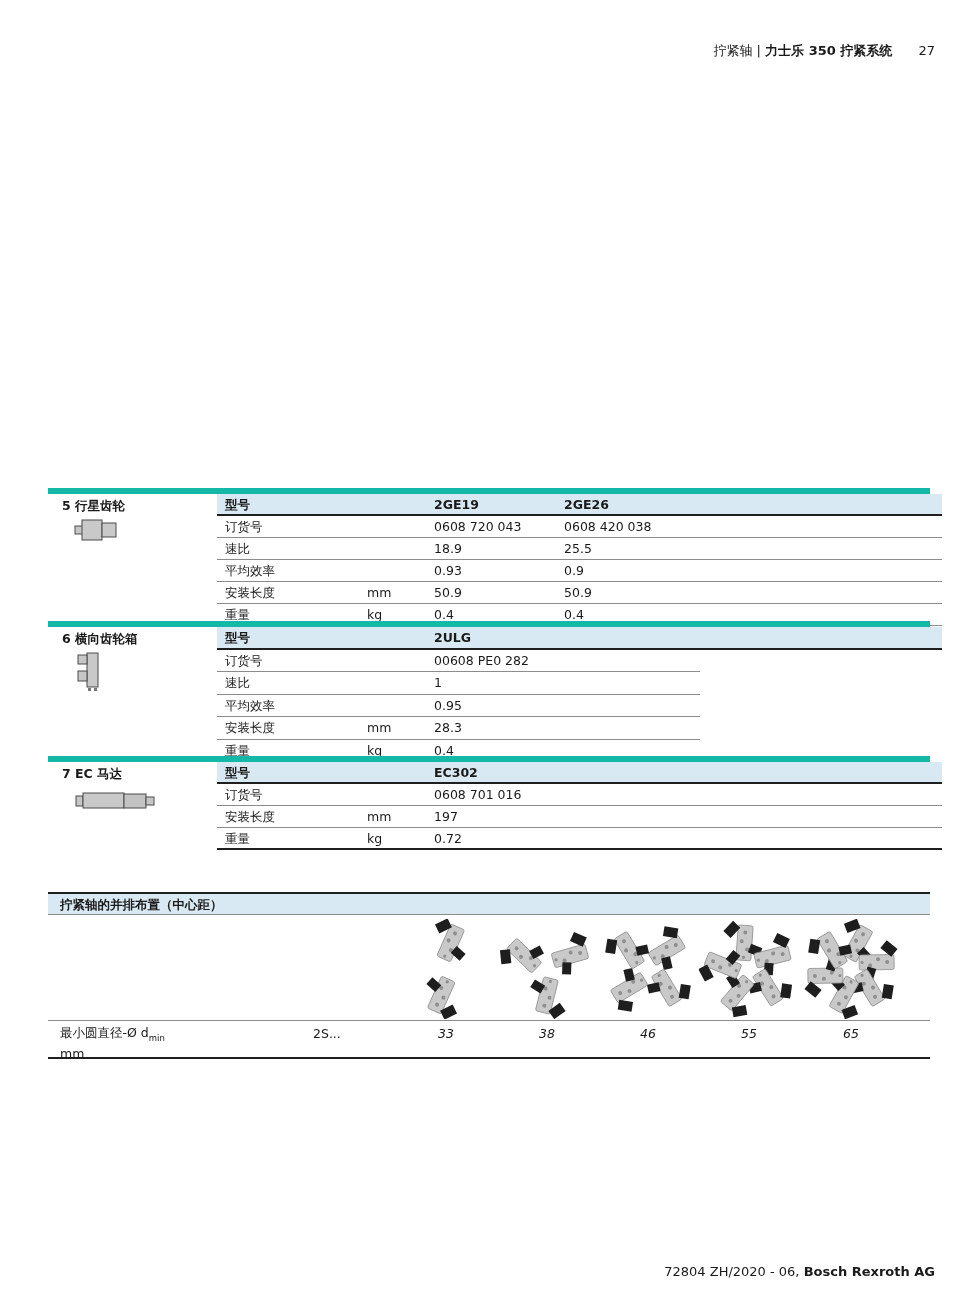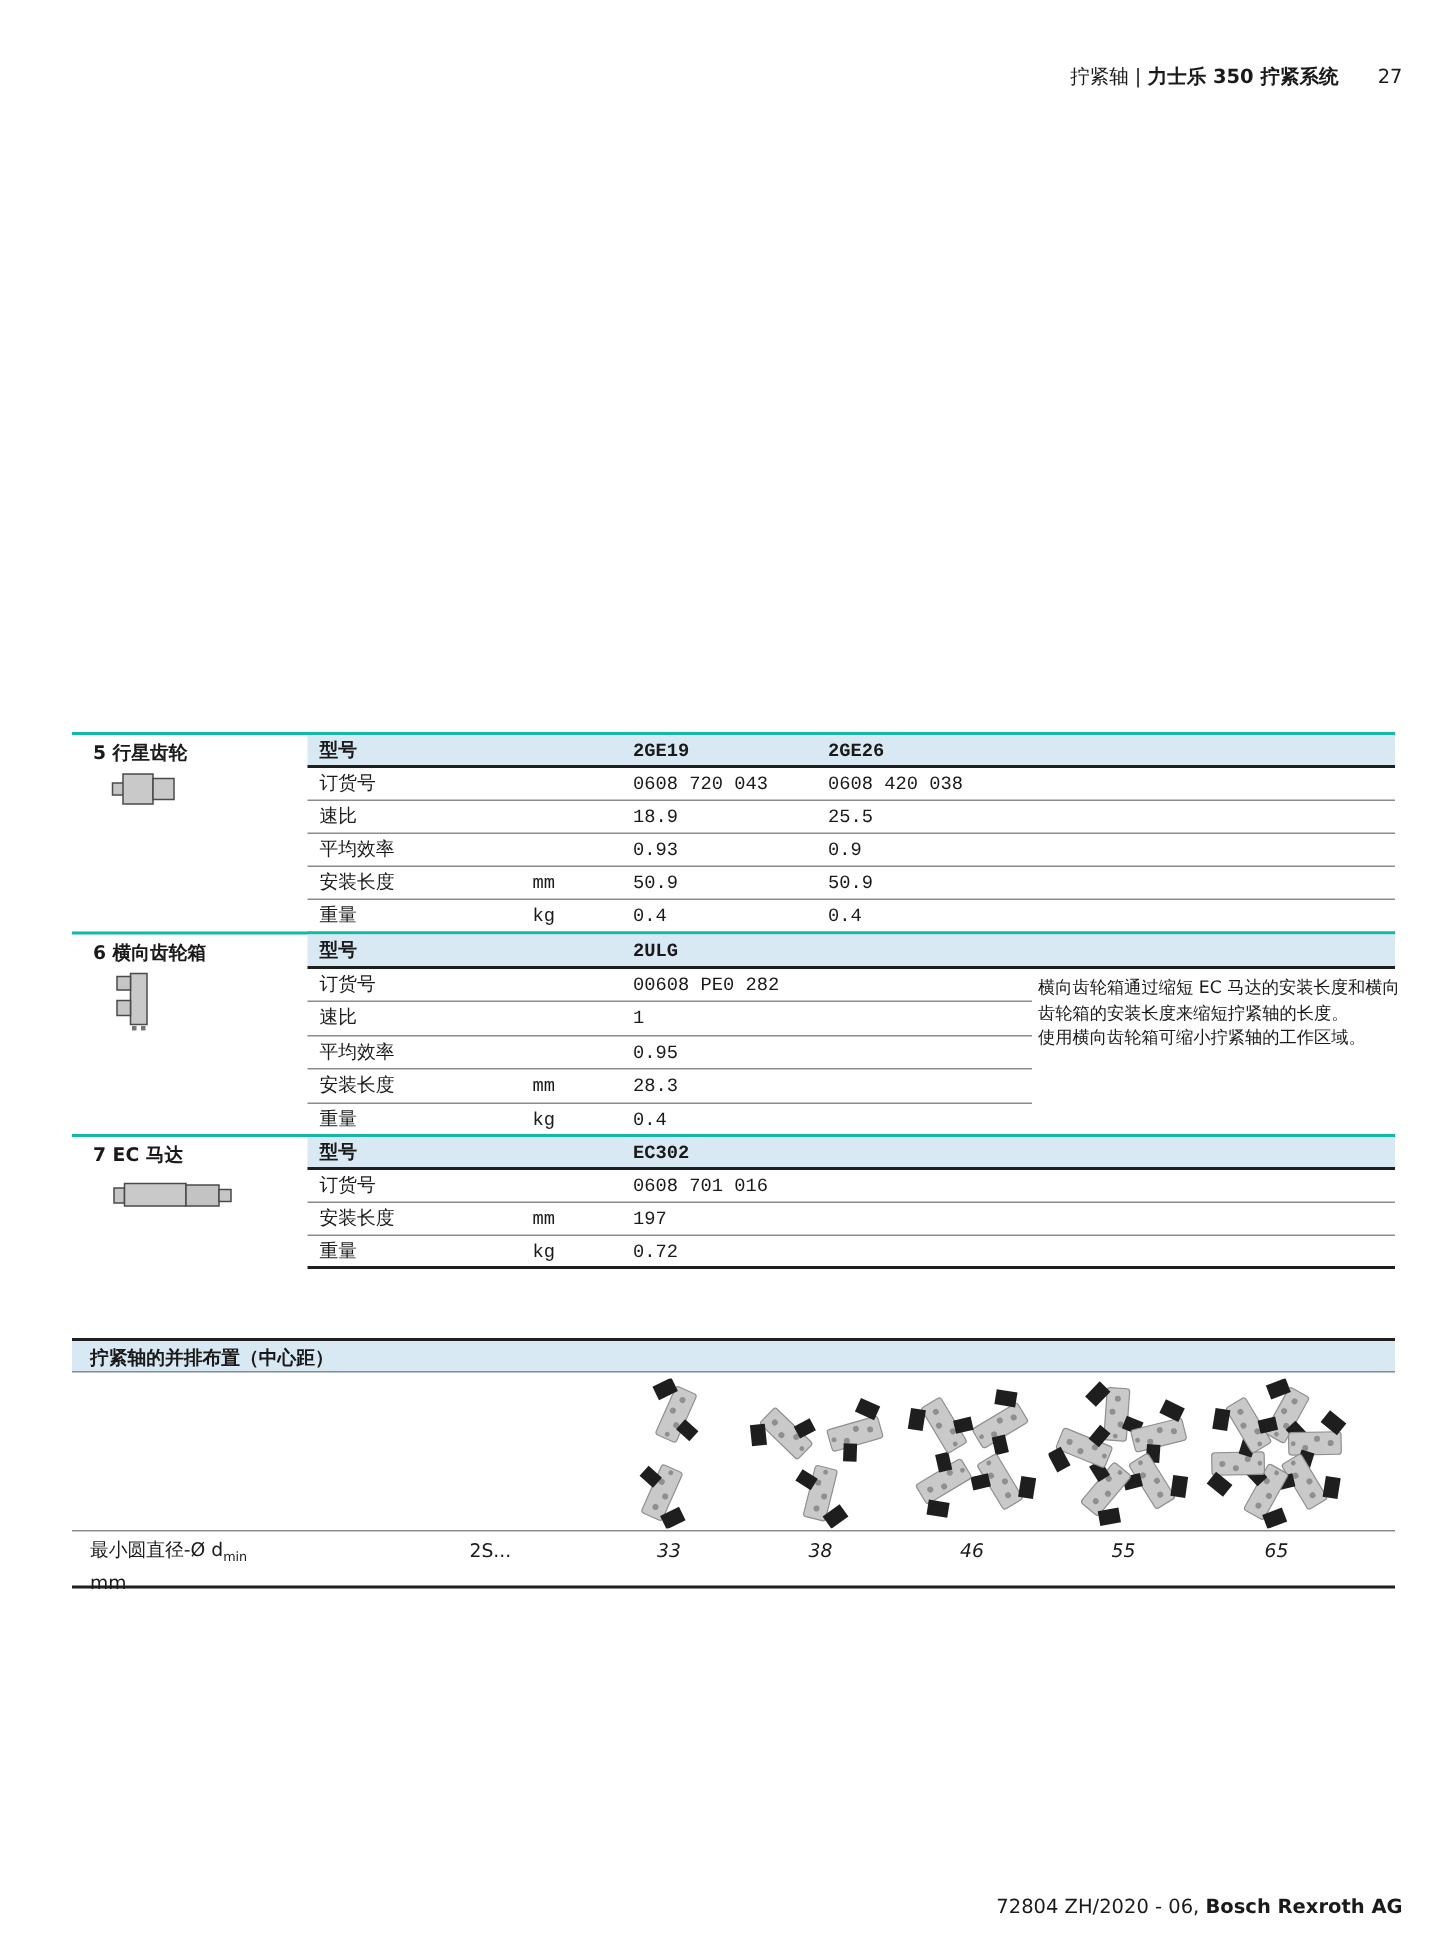--- a/index.html
+++ b/index.html
@@ -4,24 +4,24 @@
 <style>
   html,body{margin:0;padding:0;background:#ffffff;}
   .page{position:relative;width:963px;height:1291px;background:#ffffff;overflow:hidden;
         font-family:"DejaVu Sans",sans-serif;color:#1a1a1a;margin-top:11px;}
   .b{font-weight:bold;}
   
   .header{position:absolute;top:31px;right:28px;font-size:13px;white-space:nowrap;}
   .header .pagenum{margin-left:22px;}
   .footer{position:absolute;top:1253px;right:28px;font-size:13px;white-space:nowrap;}
   
-  .spec-section{position:absolute;left:48px;width:882px;border-top:2px solid #14b8a6;box-sizing:border-box;}
+  .spec-section{position:absolute;left:48px;width:882px;border-top:6px solid #14b8a6;box-sizing:border-box;}
   .sec-title{position:absolute;left:14px;top:4px;font-size:12.5px;font-weight:bold;white-space:nowrap;}
   .sec-icon{position:absolute;display:block;line-height:0;}
-  .sec-table{position:absolute;left:157px;top:0;width:725px;font-family:Liberation Mono, monospace;}
+  .sec-table{position:absolute;left:169px;top:0;width:725px;}
   .srow{position:relative;box-sizing:border-box;border-bottom:1px solid #8c8c8c;}
   .srow span{position:absolute;top:0;font-size:12.5px;white-space:nowrap;}
   .srow .lab{left:8px;}
   .srow .unit{left:150px;}
   .srow .v0{left:217px;}
   .srow .v1{left:347px;}
   .hrow{background:#d9e9f3;border-bottom:2px solid #1f1f1f;font-weight:bold;width:725px !important;}
   .dark-b{border-bottom:2px solid #1f1f1f;}
   .note{position:absolute;left:644px;top:27px;width:252px;font-size:11.5px;line-height:16.5px;}
   
@@ -125,25 +125,20 @@
             <span class="lab">安装长度</span>
             <span class="unit">mm</span>
             <span class="v0">28.3</span>
           </div>
           <div class="srow" style="height: 22.5px; line-height: 22.5px; width: 483px;">
             <span class="lab">重量</span>
             <span class="unit">kg</span>
             <span class="v0">0.4</span>
           </div>
         </div>
-        <div class="note">
-          <div>横向齿轮箱通过缩短 EC 马达的安装长度和横向</div>
-          <div>齿轮箱的安装长度来缩短拧紧轴的长度。</div>
-          <div>使用横向齿轮箱可缩小拧紧轴的工作区域。</div>
-        </div>
       </div>
       <div class="spec-section" style="top: 745px; height: 88px;">
         <div class="sec-title">7  EC 马达</div>
         <span class="sec-icon" style="left: 27px; top: 30px;"><svg width="80" height="18" viewBox="0 0 80 18">
             <rect x="1" y="4" width="7" height="10" fill="#c6c6c6" stroke="#4a4a4a"></rect>
             <rect x="8" y="1" width="41" height="15" fill="#c9c9c9" stroke="#4a4a4a"></rect>
             <rect x="49" y="2" width="22" height="14" fill="#c3c3c3" stroke="#4a4a4a"></rect>
             <rect x="71" y="5" width="8" height="8" fill="#c6c6c6" stroke="#4a4a4a"></rect>
           </svg></span>
         <div class="sec-table">

